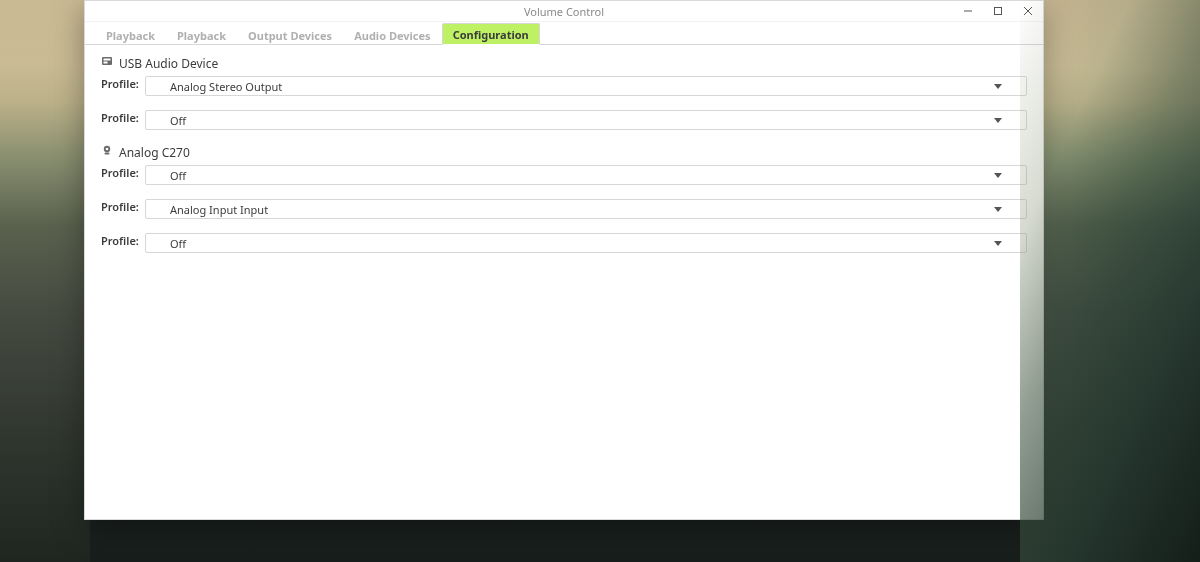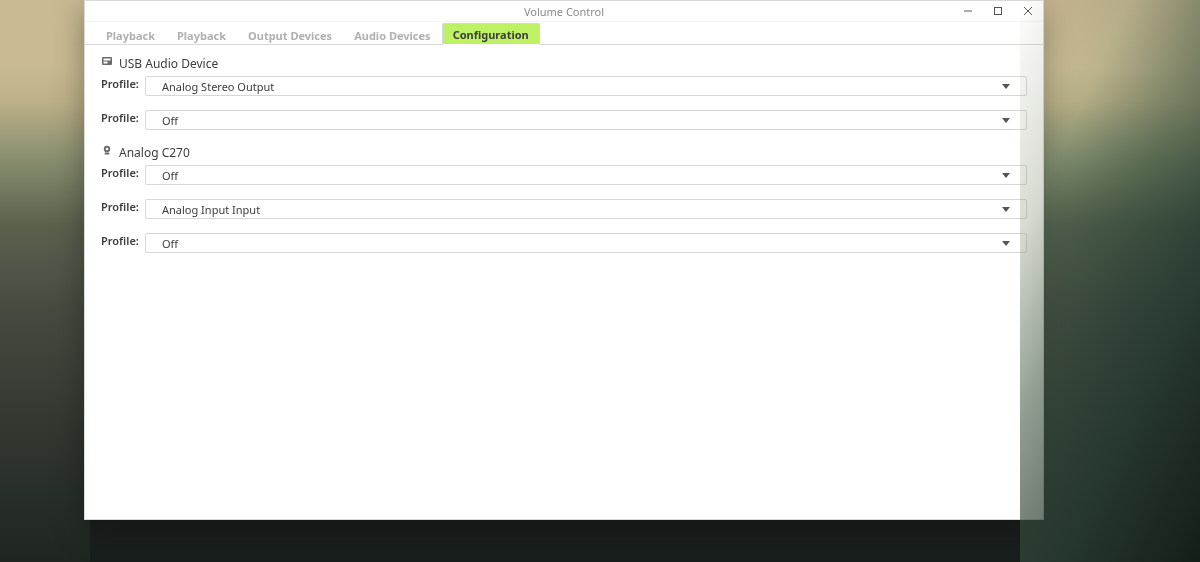--- a/index.html
+++ b/index.html
@@ -168,21 +168,21 @@
     width: 38px;
   }
   .profile-select {
     flex: 1;
     border: 1px solid #d7d7d7;
     border-radius: 2px;
     height: 18px;
     display: flex;
     align-items: center;
     justify-content: space-between;
-    padding: 0 16px;
+    padding: 0 24px;
     font-size: 11px;
     color: #3c3c3c;
     background: #ffffff;
     cursor: default;
   }
   .profile-select .caret {
     width: 0; height: 0;
     border-left: 4px solid transparent;
     border-right: 4px solid transparent;
     border-top: 5px solid #555;

